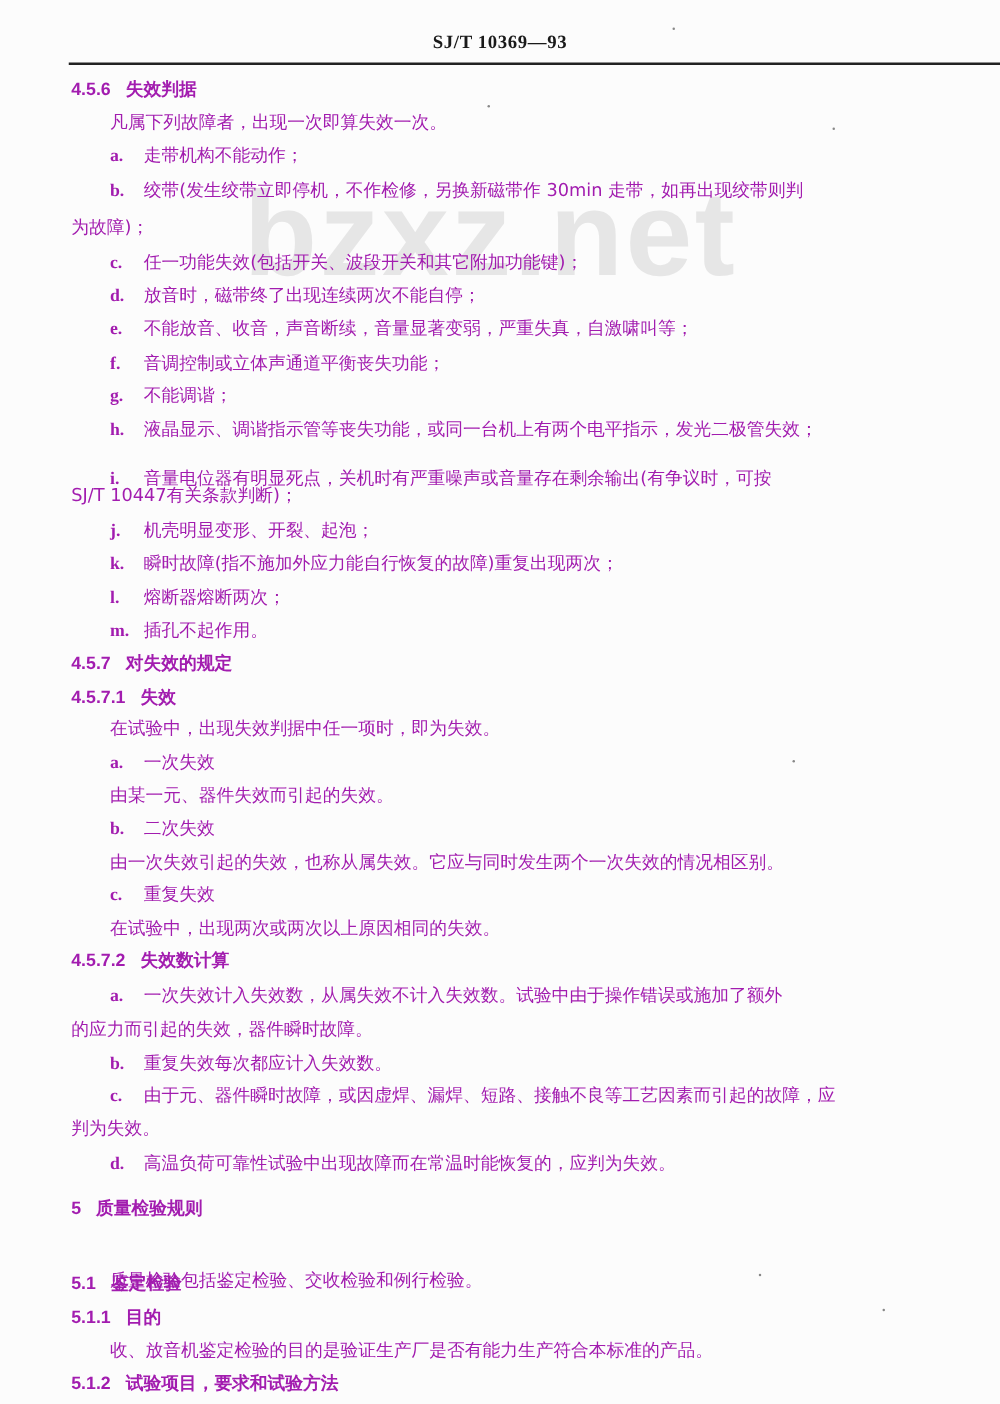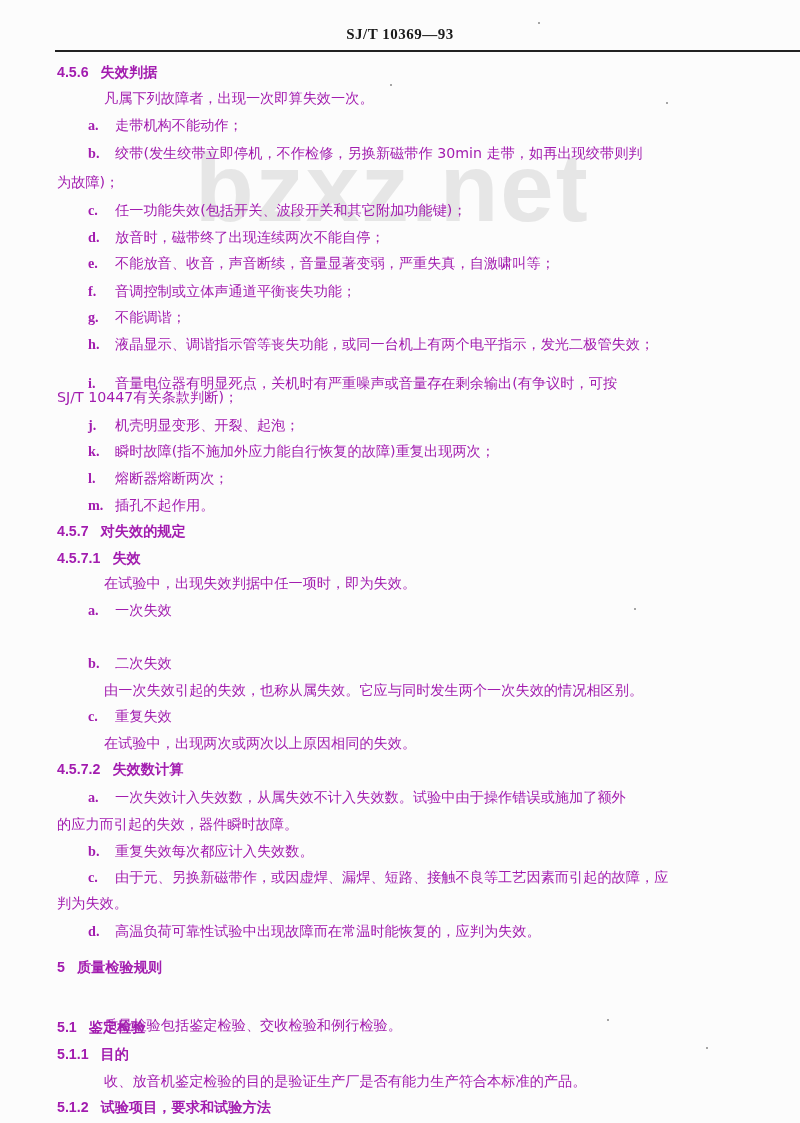--- a/index.html
+++ b/index.html
@@ -7,21 +7,21 @@
          font-family: "DejaVu Sans", "Liberation Sans", sans-serif; color: #141414; }
   .page { position: absolute; left: 0; top: 0; width: 800px; height: 1123px; background: #fcfcfc; }
   .header { position: absolute; top: 26px; left: 0; width: 800px; text-align: center;
             font-family: "Liberation Serif", "DejaVu Serif", serif; font-weight: bold; font-size: 15px; letter-spacing: 0.5px; color: #1a1a1a; }
   .rule { position: absolute; top: 50px; left: 55px; width: 745px; height: 2px; background: #222; }
   .watermark { position: absolute; left: 195px; top: 140px; font-family: "Liberation Sans", sans-serif; font-weight: bold;
                font-size: 96px; color: #e6e6e6; letter-spacing: 2px; line-height: 1; z-index: 0; }
   .line { position: absolute; font-size: 14.2px; line-height: 18px; white-space: nowrap; z-index: 1; color: #a21caf; }
   .sec { left: 57px; font-weight: bold; }
   .sec .num { font-family: "Liberation Sans", sans-serif; font-weight: bold; display: inline-block; margin-right: 12px; }
-  .para { left: 88px; margin-left: 16px; }
+  .para { left: 88px; }
   .cont { left: 57px; }
   .item { left: 88px; }
   .item .lbl { display: inline-block; width: 27px; font-family: "Liberation Serif", serif; font-weight: bold; }
   .speck { position: absolute; width: 2px; height: 2px; background: #888; border-radius: 1px; }
 </style>
 </head>
 <body>
 
 <div class="page">
 
@@ -53,32 +53,33 @@
 
   <div class="line sec" style="top:522px">
     <span class="num">4.5.7</span><span>对失效的规定</span>
   </div>
   <div class="line sec" style="top:549px">
     <span class="num">4.5.7.1</span><span>失效</span>
   </div>
   <div class="line para" style="top:574px">在试验中，出现失效判据中任一项时，即为失效。</div>
 
   <div class="line item" style="top:601px"><span class="lbl">a.</span><span>一次失效</span></div>
+  <div class="line para" style="top:628px">由某一元、器件失效而引起的失效。</div>
   <div class="line item" style="top:654px"><span class="lbl">b.</span><span>二次失效</span></div>
   <div class="line para" style="top:681px">由一次失效引起的失效，也称从属失效。它应与同时发生两个一次失效的情况相区别。</div>
   <div class="line item" style="top:707px"><span class="lbl">c.</span><span>重复失效</span></div>
   <div class="line para" style="top:734px">在试验中，出现两次或两次以上原因相同的失效。</div>
 
   <div class="line sec" style="top:760px">
     <span class="num">4.5.7.2</span><span>失效数计算</span>
   </div>
   <div class="line item" style="top:788px"><span class="lbl">a.</span><span>一次失效计入失效数，从属失效不计入失效数。试验中由于操作错误或施加了额外</span></div>
   <div class="line cont" style="top:815px">的应力而引起的失效，器件瞬时故障。</div>
   <div class="line item" style="top:842px"><span class="lbl">b.</span><span>重复失效每次都应计入失效数。</span></div>
-  <div class="line item" style="top:868px"><span class="lbl">c.</span><span>由于元、另换新磁带作，或因虚焊、漏焊、短路、接触不良等工艺因素而引起的故障，应</span></div>
+  <div class="line item" style="top:868px"><span class="lbl">c.</span><span>由于元、器件瞬时故障，或因虚焊、漏焊、短路、接触不良等工艺因素而引起的故障，应</span></div>
   <div class="line cont" style="top:894px">判为失效。</div>
   <div class="line item" style="top:922px"><span class="lbl">d.</span><span>高温负荷可靠性试验中出现故障而在常温时能恢复的，应判为失效。</span></div>
 
   <div class="line sec" style="top:958px">
     <span class="num">5</span><span>质量检验规则</span>
   </div>
   <div class="line para" style="top:1016px">质量检验包括鉴定检验、交收检验和例行检验。</div>
   <div class="line sec" style="top:1018px">
     <span class="num">5.1</span><span>鉴定检验</span>
   </div>

